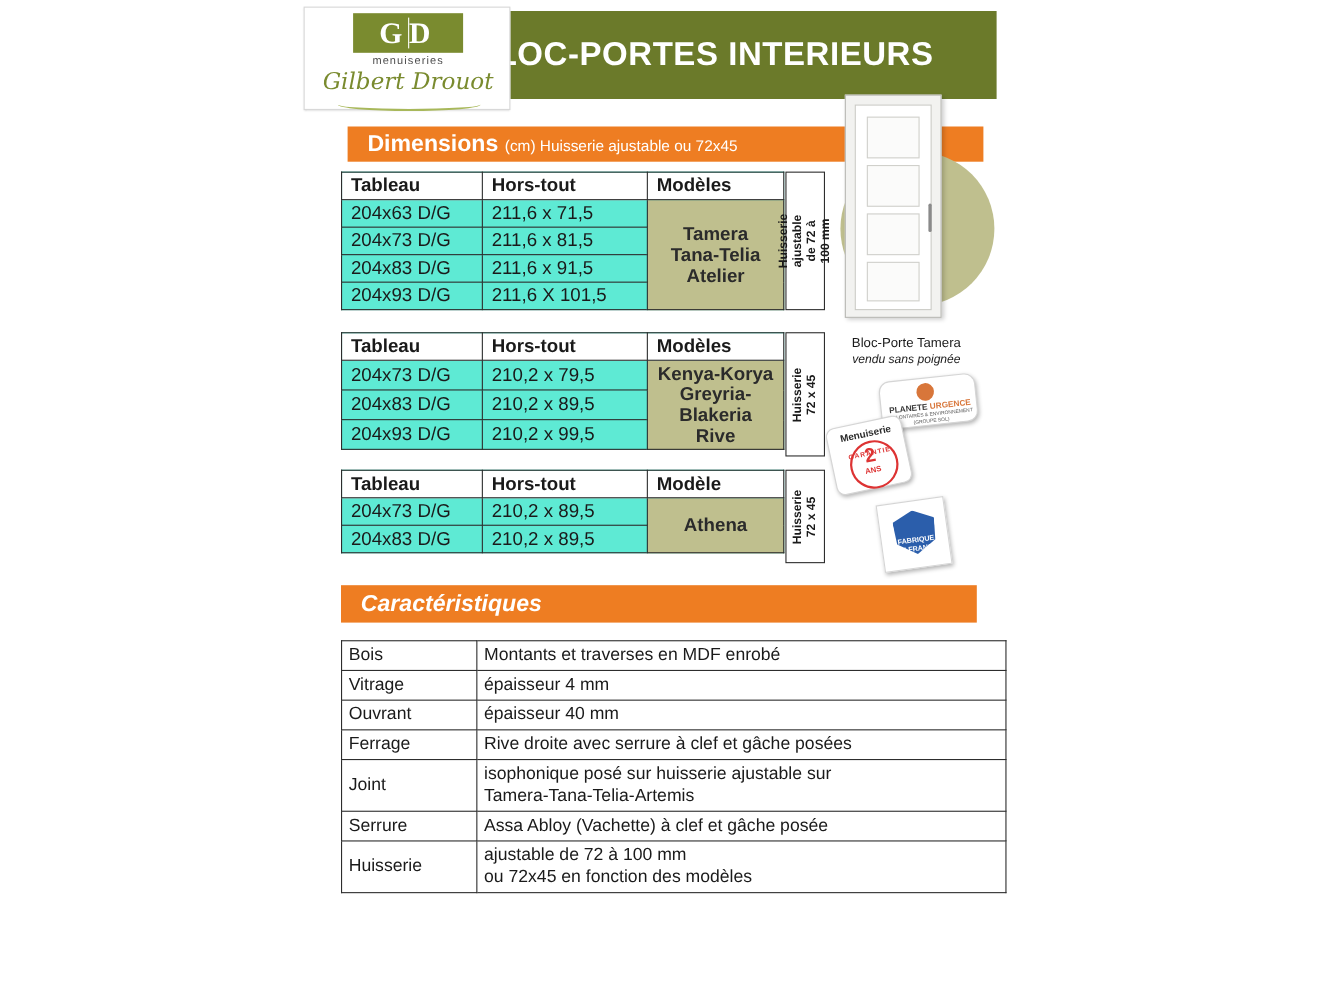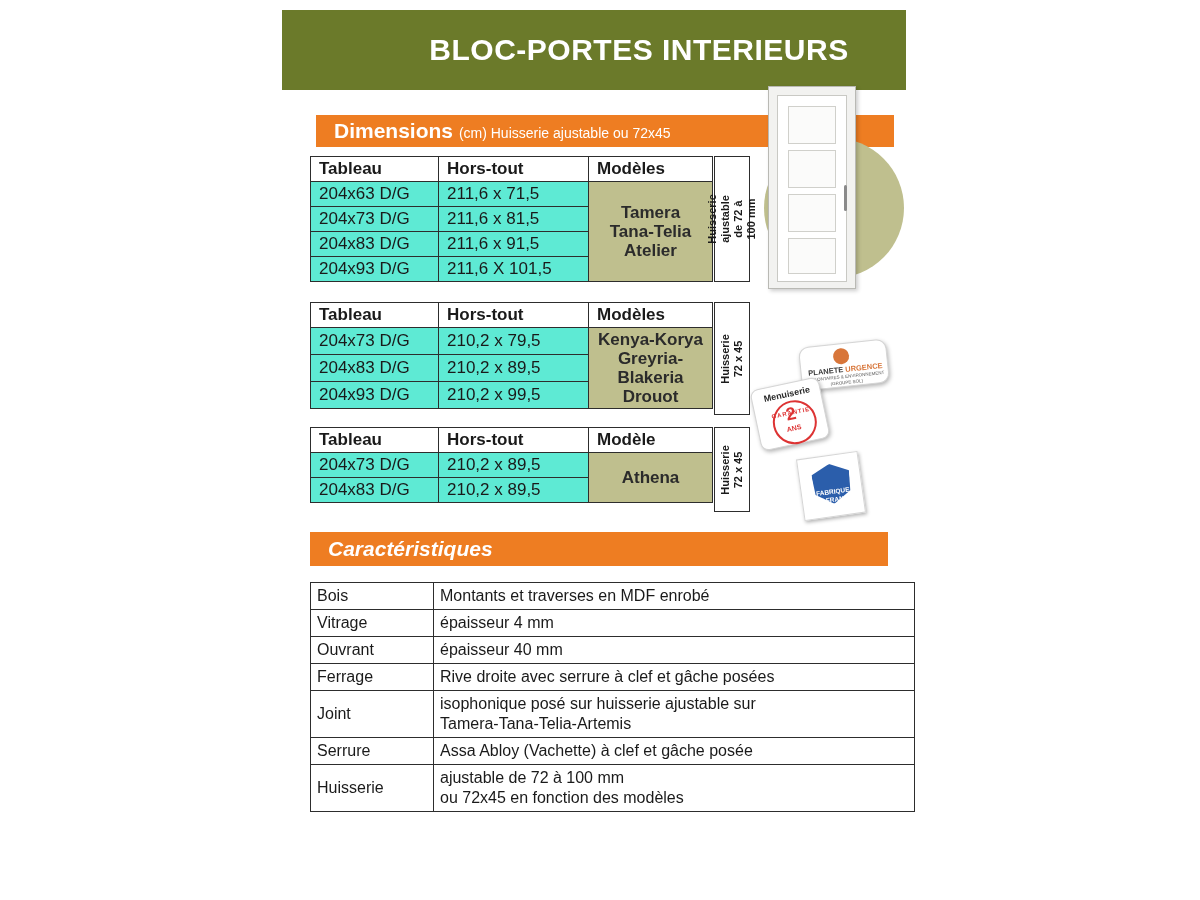--- a/index.html
+++ b/index.html
@@ -432,20 +432,29 @@
 </style>
 </head>
 <body>
 
 <div class="page">
 
   <div class="header-band">
     <div class="header-title">BLOC-PORTES INTERIEURS</div>
   </div>
 
+  <div class="logo-box">
+    <div class="logo-gd">
+      <span>GD</span>
+      <div class="bar"></div>
+    </div>
+    <div class="logo-sub">menuiseries</div>
+    <div class="logo-script">Gilbert Drouot</div>
+    <div class="logo-swoosh"></div>
+  </div>
 
   <div class="bar-orange" id="dimensions-bar">
     <div class="bar-title">
       <span>Dimensions</span>
       <span class="sub">(cm) Huisserie ajustable ou 72x45</span>
     </div>
   </div>
 
   <table class="dim" id="table-1" style="left:310px; top:156px; width:402px;">
     <tbody>
@@ -485,21 +494,21 @@
         <tr>
       <th class="col-tab">Tableau</th>
       <th class="col-hors">Hors-tout</th>
       <th class="col-mod models-head">Modèles</th>
     </tr>
     <tr>
       <td>204x73 D/G</td>
       <td>210,2 x 79,5</td>
       <td class="models-cell" rowspan="3" style="white-space:pre-line;">Kenya-Korya
 Greyria-Blakeria
-Drouot</td>
+Rive</td>
     </tr>
     <tr>
       <td>204x83 D/G</td>
       <td>210,2 x 89,5</td>
     </tr>
     <tr>
       <td>204x93 D/G</td>
       <td>210,2 x 99,5</td>
     </tr>
   </tbody>
@@ -536,20 +545,24 @@
     <div class="door-circle"></div>
     <div class="door-frame">
       <div class="door-leaf">
         <div class="door-panel dp1"></div>
         <div class="door-panel dp2"></div>
         <div class="door-panel dp3"></div>
         <div class="door-panel dp4"></div>
       </div>
       <div class="door-handle"></div>
     </div>
+    <div class="door-caption">
+      <div>Bloc-Porte Tamera</div>
+      <em>vendu sans poignée</em>
+    </div>
   </div>
 
   <div class="badge" id="badge-planete">
     <div class="pl-sun"></div>
     <div class="pl-t1"><span>PLANETE </span><span class="u">URGENCE</span></div>
     <div class="pl-t2">VOLONTAIRES &amp; ENVIRONNEMENT</div>
     <div class="pl-t3">(GROUPE SOL)</div>
   </div>
 
   <div class="badge" id="badge-garantie">

